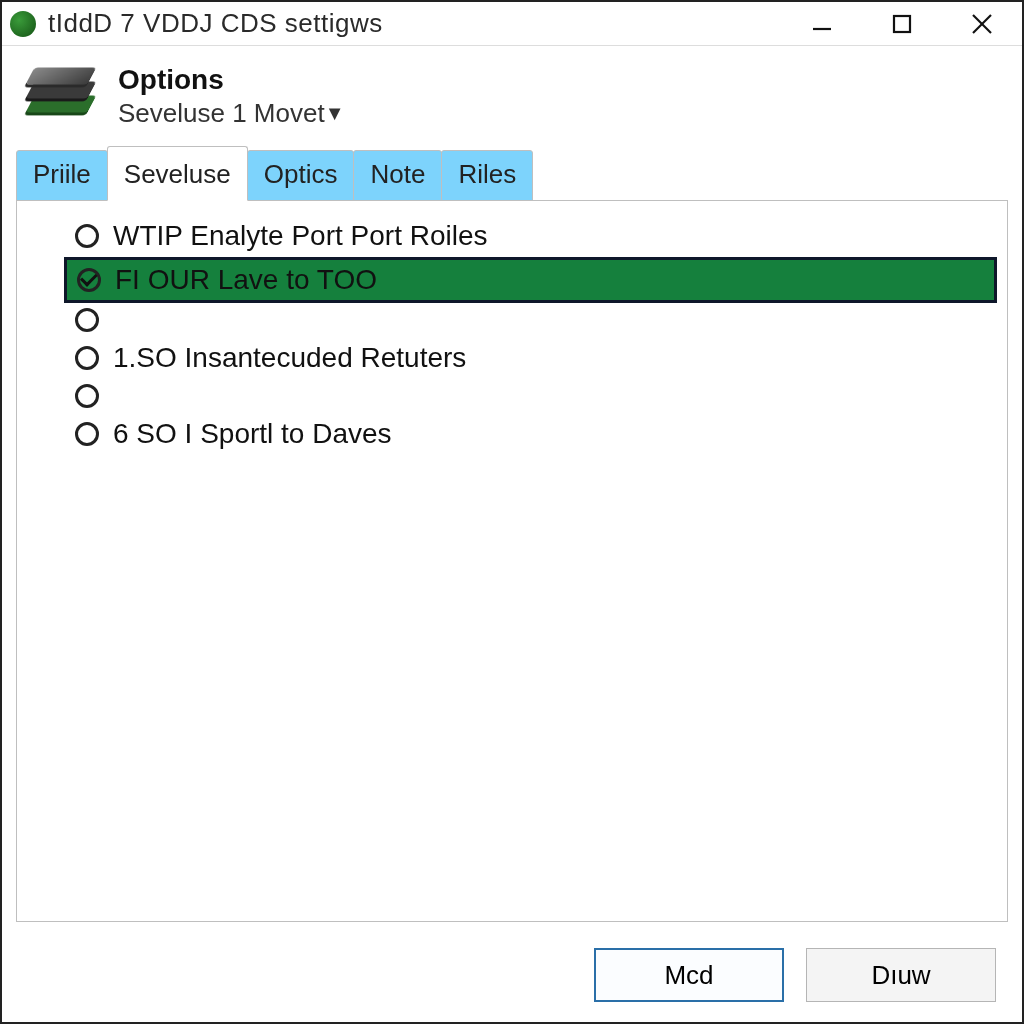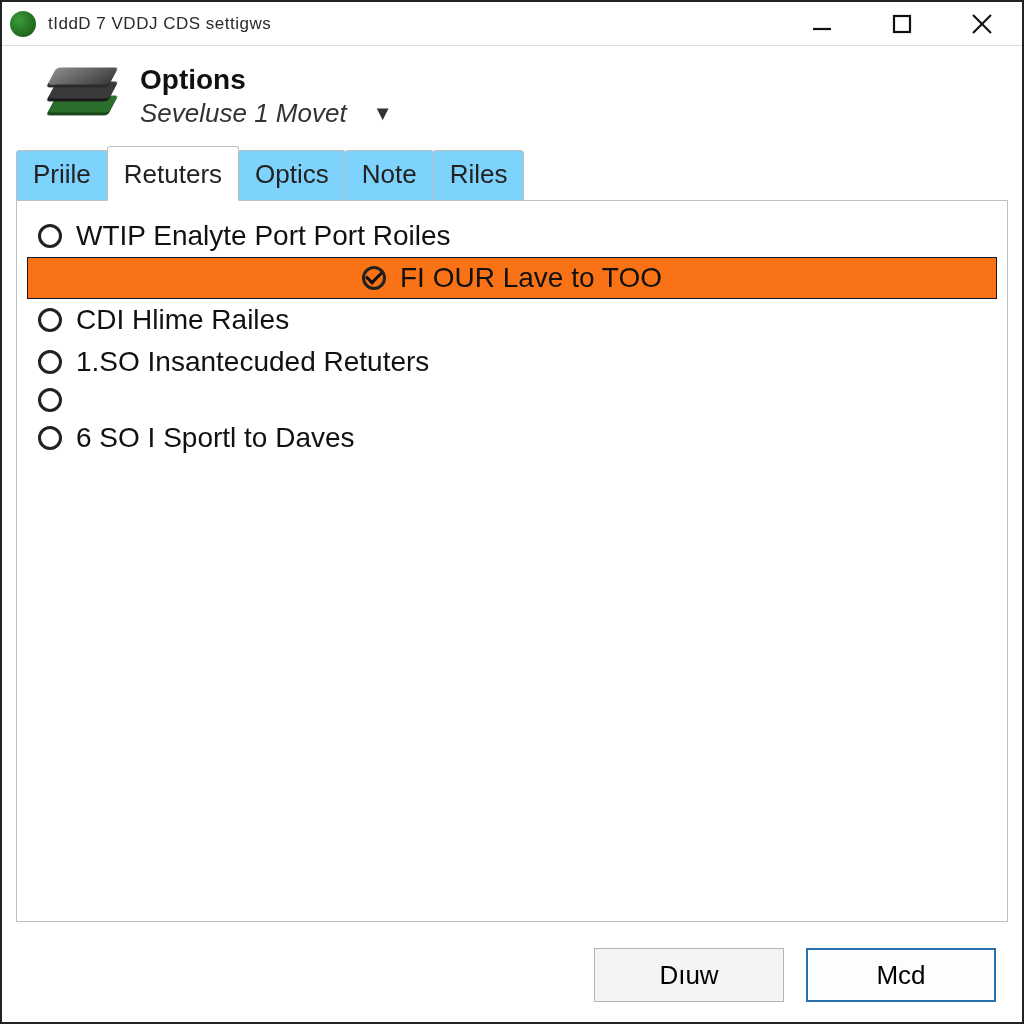--- a/index.html
+++ b/index.html
@@ -25,56 +25,56 @@
   padding: 0 8px;
   border-bottom: 1px solid #ddd;
 }
 .app-icon {
   width: 26px; height: 26px; border-radius: 50%;
   background: radial-gradient(circle at 35% 35%, #3a9b3a, #145214);
   margin-right: 12px;
 }
 .title-text {
   flex: 1;
-  font-size: 17px;
+  font-size: 26px;
   color: #2a2a2a;
   letter-spacing: 0.5px;
 }
 .win-controls { display: flex; gap: 36px; margin-right: 10px; }
 .win-btn {
   width: 44px; height: 32px;
   display: flex; align-items: center; justify-content: center;
   font-size: 24px; color: #222;
   cursor: pointer;
 }
 .win-btn svg { stroke: #111; stroke-width: 2.2; fill: none; }
 
 .header-block {
   display: flex;
   align-items: center;
   gap: 18px;
-  padding: 18px 16px 10px 42px;
+  padding: 18px 16px 10px 20px;
 }
 .chip-icon {
   width: 78px; height: 60px;
   position: relative;
 }
 .chip-layer {
   position: absolute;
   width: 62px; height: 22px;
   border-radius: 4px;
   transform: skewX(-28deg) rotateX(40deg);
 }
 .chip-layer.l1 { top: 26px; left: 8px; background: #2b6e2b; box-shadow: 0 4px 0 #184718; }
 .chip-layer.l2 { top: 12px; left: 8px; background: #3a3a3a; box-shadow: 0 4px 0 #1a1a1a; }
 .chip-layer.l3 { top: -2px; left: 8px; background: linear-gradient(135deg,#8a8a8a,#3a3a3a); box-shadow: 0 4px 0 #2a2a2a; }
 
 .header-text { display: flex; flex-direction: column; }
 .header-title { font-size: 28px; font-weight: 700; color: #111; }
-.header-sub-row { display: flex; align-items: center; gap: 26px; margin-top: 2px; font-style: italic; }
+.header-sub-row { display: flex; align-items: center; gap: 0; margin-top: 2px; }
 .header-sub { font-size: 26px; color: #333; }
 .chev { font-size: 20px; color: #333; }
 
 .tabstrip {
   display: flex;
   align-items: flex-end;
   padding-left: 14px;
   gap: 0px;
   position: relative;
   margin-top: 6px;
@@ -100,38 +100,38 @@
   padding-top: 12px;
 }
 
 .tab-panel {
   flex: 1;
   margin: 0 14px 14px 14px;
   border: 1px solid #bfbfbf;
   background: #fff;
   position: relative;
   overflow: hidden;
+  padding-left: 37px;
 }
 .option-list {
   padding: 14px 10px;
 }
 .option-row {
   display: flex;
   align-items: center;
   gap: 14px;
   padding: 4px 10px;
   font-size: 28px;
   color: #111;
   cursor: pointer;
   border: 1px solid transparent;
 }
 .option-row.selected {
-  background: #f97316;
-  border: 1px solid #0f172a;
-  justify-content: center;
+  background: #15803d;
+  border: 3px solid #0f172a;
 }
 .radio-circle {
   width: 24px; height: 24px;
   border: 3px solid #222;
   border-radius: 50%;
   flex-shrink: 0;
   display: flex; align-items: center; justify-content: center;
 }
 .radio-circle.checked::after {
   content: "";
@@ -198,59 +198,58 @@
       <div class="header-title">Options</div>
       <div class="header-sub-row">
         <span class="header-sub">Seveluse 1 Movet</span>
         <span class="chev">▼</span>
       </div>
     </div>
   </div>
 
   <div class="tabstrip">
     <div class="tab">Priile</div>
-    <div class="tab active">Retuters</div>
+    <div class="tab active">Seveluse</div>
     <div class="tab">Optics</div>
     <div class="tab">Note</div>
     <div class="tab">Riles</div>
   </div>
 
   <div class="tab-panel">
     <div class="option-list">
 
       <div class="option-row">
         <div class="radio-circle"></div>
         <span>WTIP Enalyte Port Port Roiles</span>
       </div>
 
       <div class="option-row selected">
         <div class="radio-circle checked"></div>
         <span>FI OUR Lave to TOO</span>
       </div>
 
       <div class="option-row">
         <div class="radio-circle"></div>
-        <span>CDI Hlime Railes</span>
       </div>
 
       <div class="option-row">
         <div class="radio-circle"></div>
         <span>1.SO Insantecuded Retuters</span>
       </div>
 
       <div class="option-row">
         <div class="radio-circle"></div>
       </div>
 
       <div class="option-row">
         <div class="radio-circle"></div>
         <span>6 SO I Sportl to Daves</span>
       </div>
 
     </div>
   </div>
 
   <div class="button-bar">
+    <button class="dlg-btn primary">Mcd</button>
     <button class="dlg-btn">Dıuw</button>
-    <button class="dlg-btn primary">Mcd</button>
   </div>
 
 </div>
 
 </body></html>

